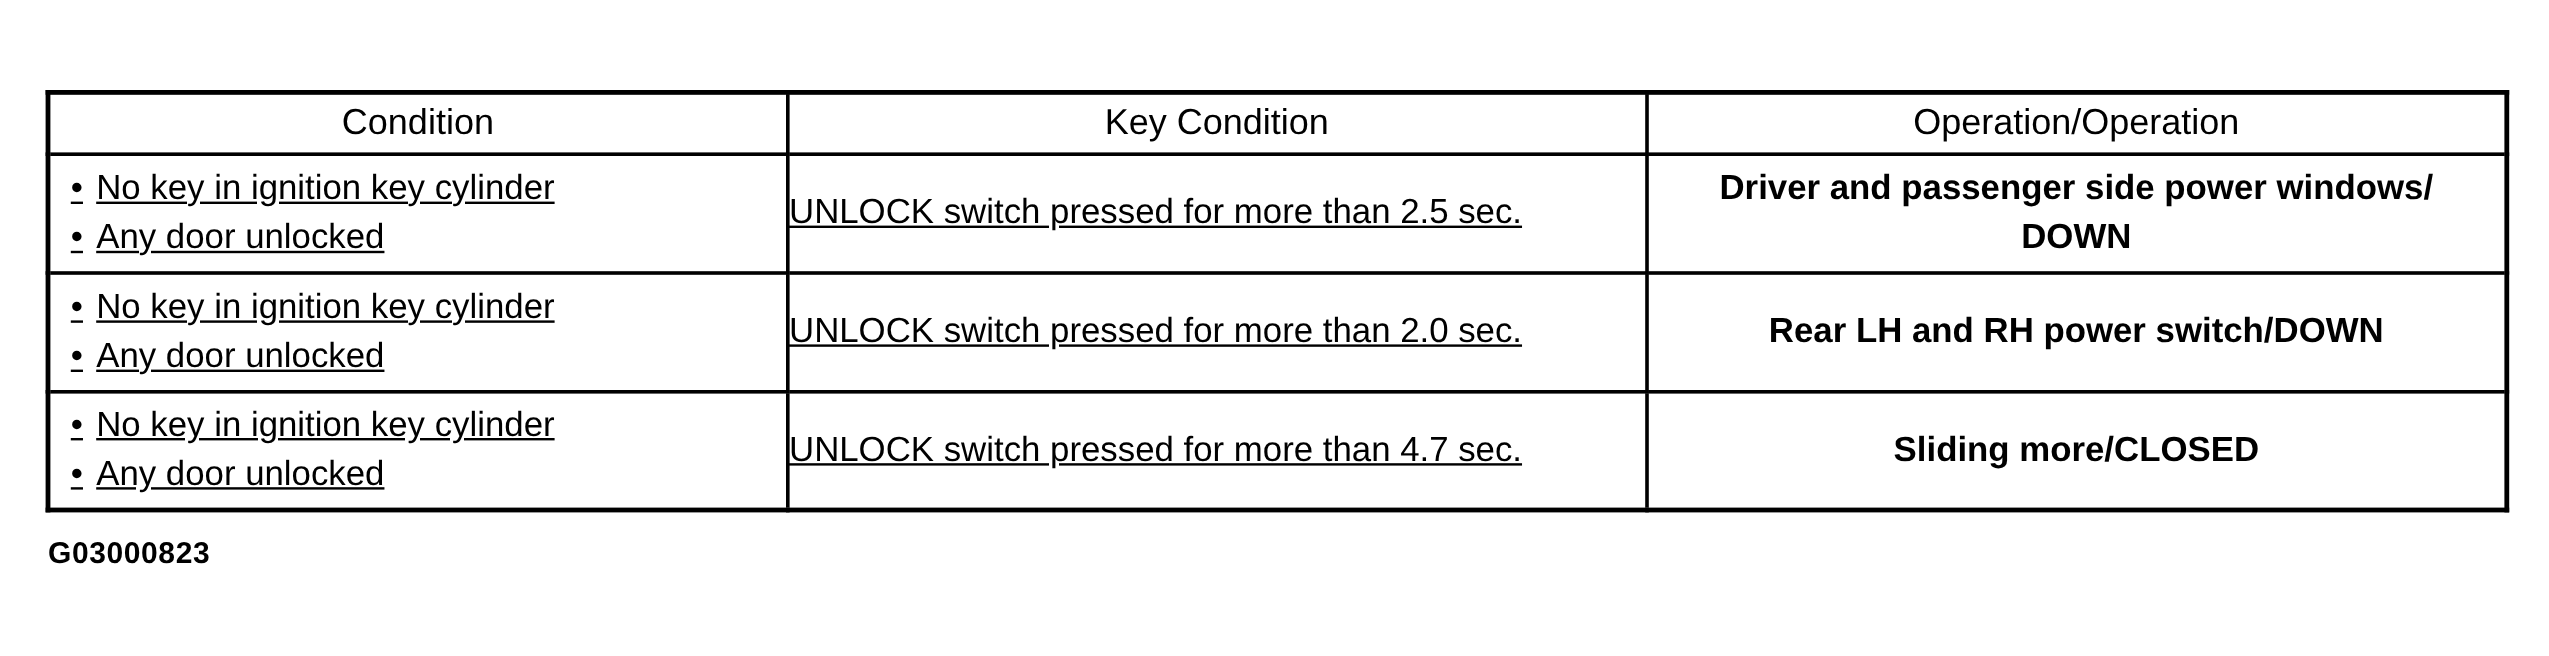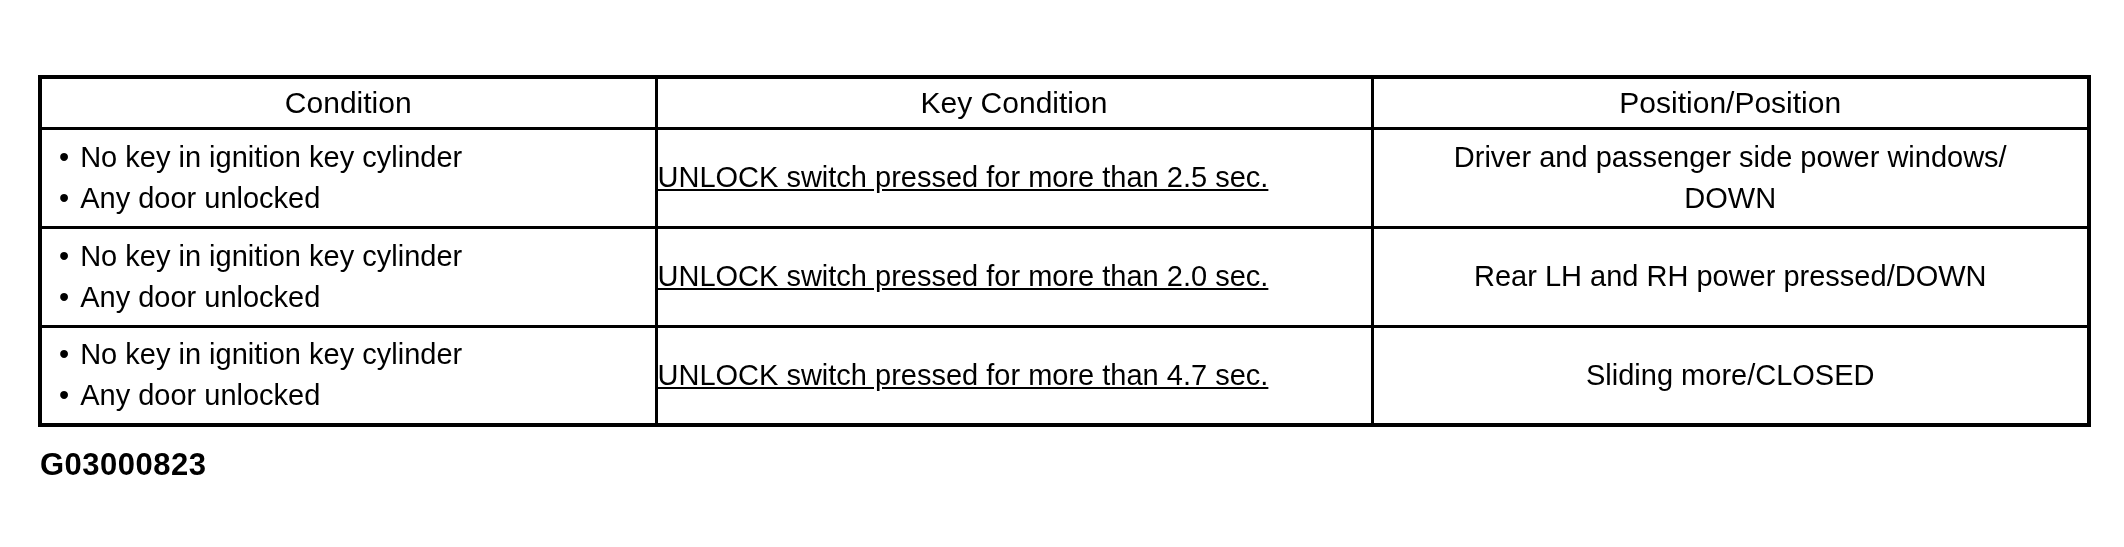--- a/index.html
+++ b/index.html
@@ -40,53 +40,53 @@
   .spec-table thead tr { height: 51px; }
   .spec-table tbody tr { height: 99px; }
 
   .spec-table th {
     font-weight: normal;
     font-size: 30px;
     text-align: center;
   }
 
   td.cond { text-align: left; padding-left: 17px; }
-  .cond-item { line-height: 41px; white-space: nowrap; }
+  .cond-item { line-height: 41px; white-space: nowrap; text-decoration: underline; }
   .cond-item::before { content: "•"; margin-right: 11px; }
 
   td.op { text-align: left; text-decoration: underline; }
 
   td.pos { text-align: center; }
-  td.pos .pos-line { line-height: 41px; }
+  td.pos .pos-line { line-height: 41px; font-weight: bold; }
 
   .figure-id {
     position: absolute;
     left: 40px;
     top: 447px;
-    font-size: 31px;
+    font-size: 25px;
     font-weight: bold;
     letter-spacing: 0.5px;
   }
 </style>
 </head>
 <body>
 
 <div class="page">
 
   <table class="spec-table">
     <colgroup>
         <col class="c1">
         <col class="c2">
         <col class="c3">
       </colgroup>
     <thead>
       <tr>
         <th>Condition</th>
         <th>Key Condition</th>
-        <th>Position/Position</th>
+        <th>Operation/Operation</th>
       </tr>
     </thead>
     <tbody>
       <tr>
         <td class="cond">
           <div class="cond-item">No key in ignition key cylinder</div>
           <div class="cond-item">Any door unlocked</div>
         </td>
         <td class="op">UNLOCK switch pressed for more than 2.5 sec.</td>
         <td class="pos">
@@ -94,21 +94,21 @@
           <div class="pos-line">DOWN</div>
         </td>
       </tr>
       <tr>
         <td class="cond">
           <div class="cond-item">No key in ignition key cylinder</div>
           <div class="cond-item">Any door unlocked</div>
         </td>
         <td class="op">UNLOCK switch pressed for more than 2.0 sec.</td>
         <td class="pos">
-          <div class="pos-line">Rear LH and RH power pressed/DOWN</div>
+          <div class="pos-line">Rear LH and RH power switch/DOWN</div>
         </td>
       </tr>
       <tr>
         <td class="cond">
           <div class="cond-item">No key in ignition key cylinder</div>
           <div class="cond-item">Any door unlocked</div>
         </td>
         <td class="op">UNLOCK switch pressed for more than 4.7 sec.</td>
         <td class="pos">
           <div class="pos-line">Sliding more/CLOSED</div>

